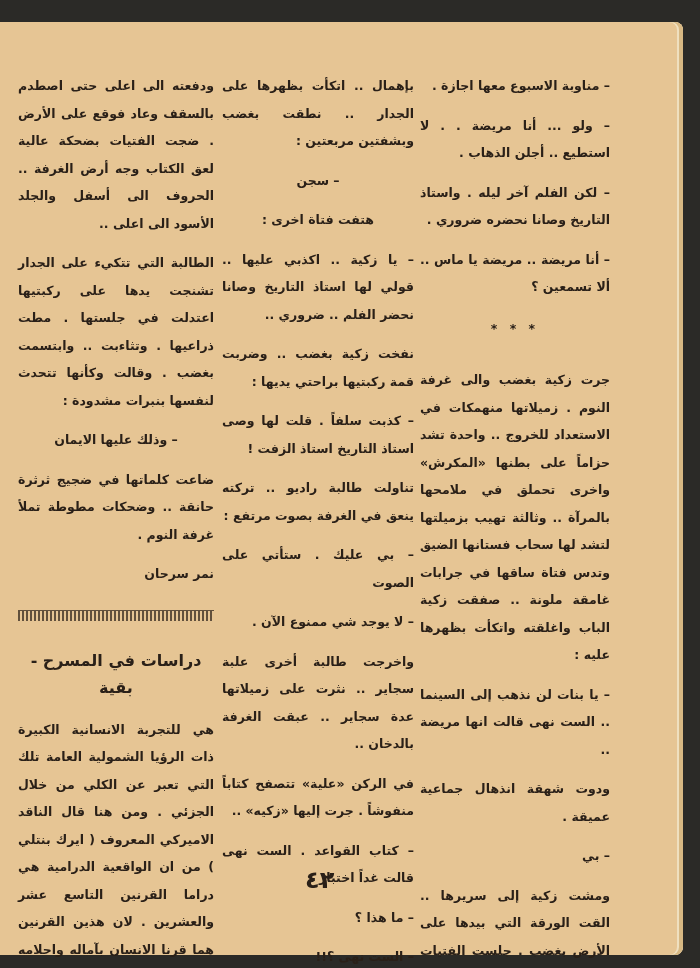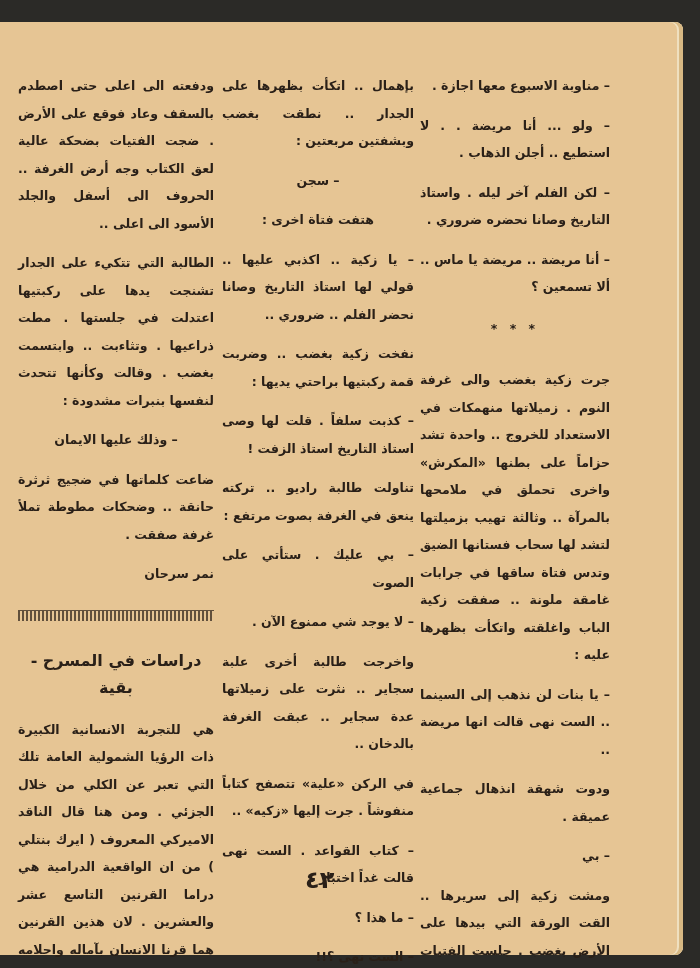--- a/index.html
+++ b/index.html
@@ -50,21 +50,21 @@
     <p>– كتاب القواعد . الست نهى قالت غداً اختبار .</p>
     <p>– ما هذا ؟</p>
     <p>– الست نهى ؟!!</p>
 
   </div>
 
   <div class="col col-left">
     <p>ودفعته الى اعلى حتى اصطدم بالسقف وعاد فوقع على الأرض . ضجت الفتيات بضحكة عالية لعق الكتاب وجه أرض الغرفة .. الحروف الى أسفل والجلد الأسود الى اعلى ..</p>
     <p>الطالبة التي تتكيء على الجدار تشنجت يدها على ركبتيها اعتدلت في جلستها . مطت ذراعيها . وتثاءبت .. وابتسمت بغضب . وقالت وكأنها تتحدث لنفسها بنبرات مشدودة :</p>
     <p class="center">– وذلك عليها الايمان</p>
-    <p>ضاعت كلماتها في ضجيج ثرثرة حانقة .. وضحكات مطوطة تملأ غرفة صفقت .</p>
+    <p>ضاعت كلماتها في ضجيج ثرثرة حانقة .. وضحكات مطوطة تملأ غرفة النوم .</p>
     <p class="sig">نمر سرحان</p>
     <div class="wave"></div>
     <p class="section-title">دراسات في المسرح - بقية</p>
     <p>هي للتجربة الانسانية الكبيرة ذات الرؤيا الشمولية العامة تلك التي تعبر عن الكلي من خلال الجزئي . ومن هنا قال الناقد الاميركي المعروف ( ايرك بنتلي ) من ان الواقعية الدرامية هي دراما القرنين التاسع عشر والعشرين . لان هذين القرنين هما قرنا الانسان بآماله واحلامه ومخاوفه من المستقبل الرهيب الذي ينتظره حيث لا سلام ولا خبز . والواقعية الدرامية هي وحدها التي تستطيع ان تعبر عن هذه الرؤى والارهاصات المستقبلية .</p>
 
   </div>
 
 </div>
 
 <div class="pagenum">٤٢</div>

